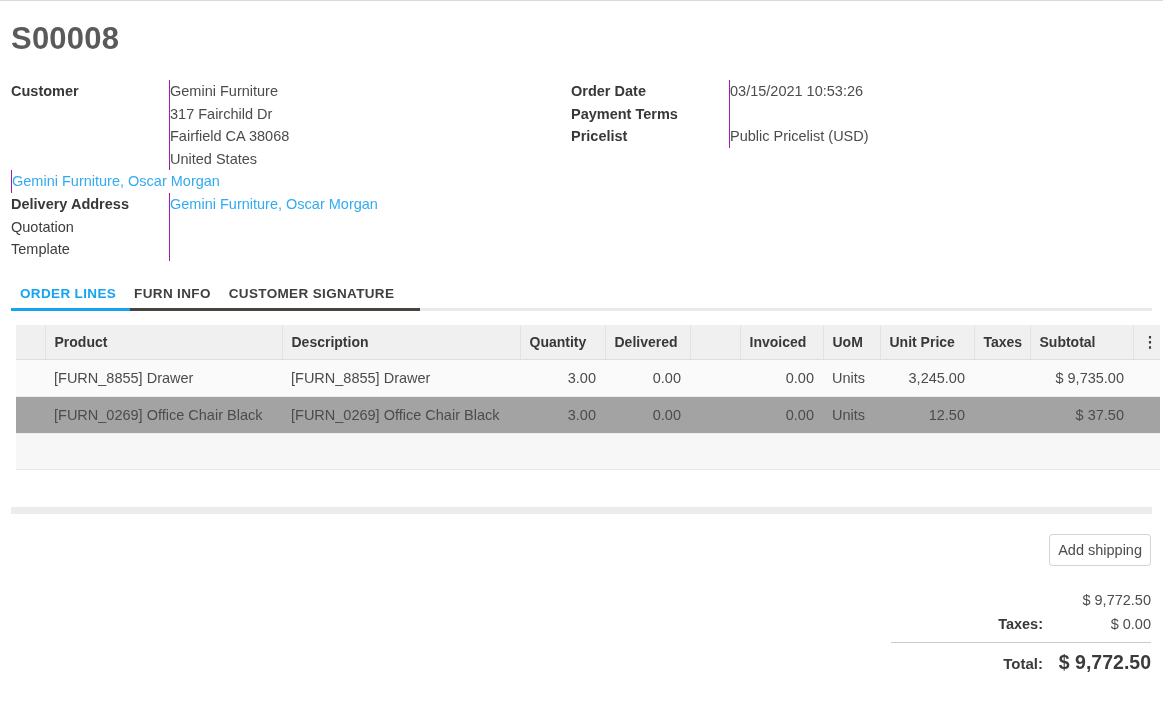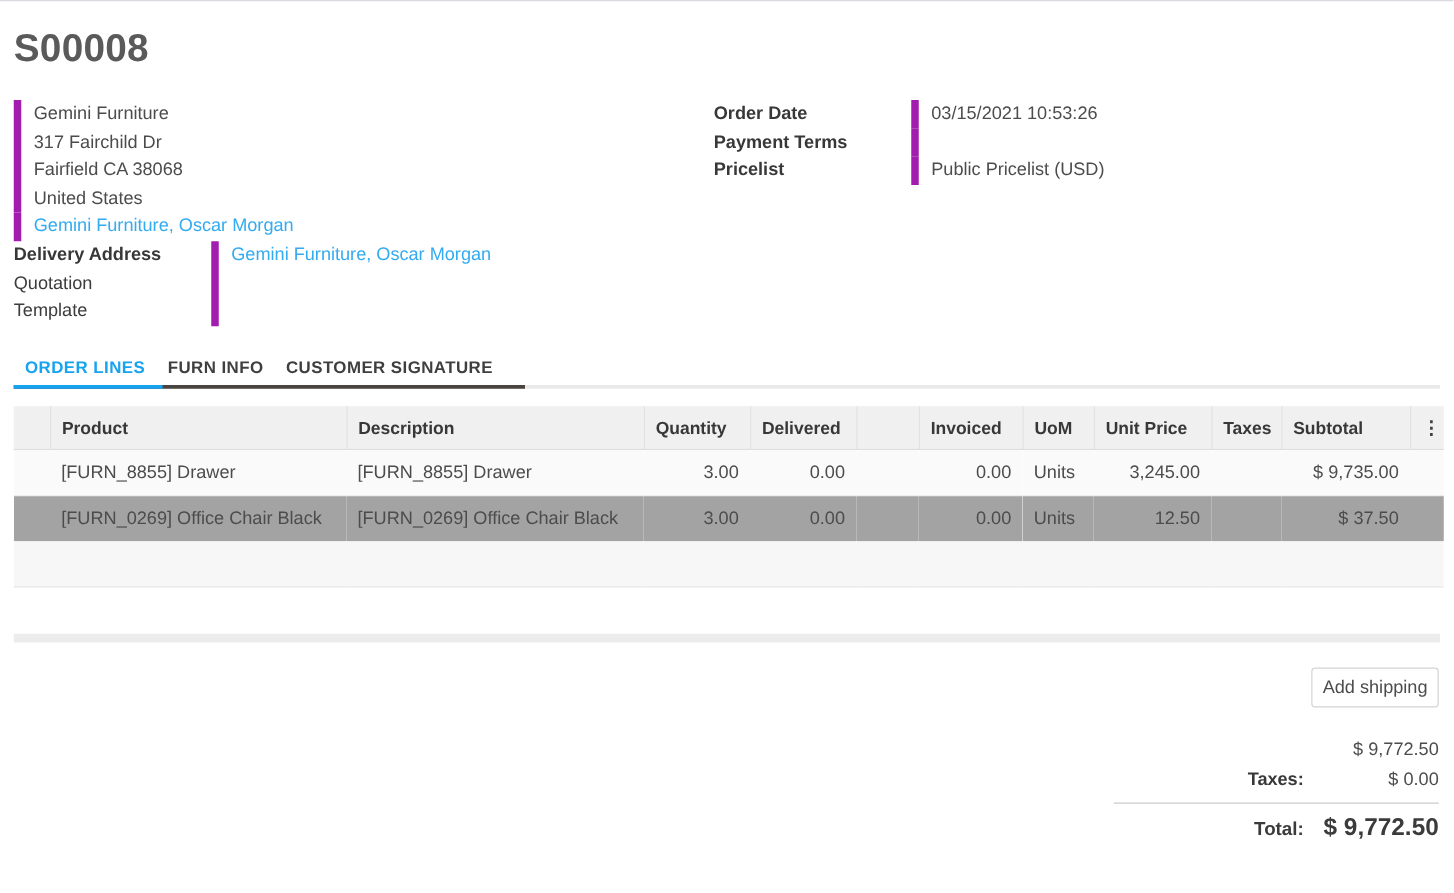--- a/index.html
+++ b/index.html
@@ -54,22 +54,21 @@
     flex: 0 0 158px;
     font-size: 14.5px;
     font-weight: bold;
     color: #383838;
     line-height: 22.6px;
     padding-right: 8px;
   }
   .fld-label.normal { font-weight: normal; color: #3c3c3c; }
   .fld-value {
     flex: 1 1 auto;
-    border-left: 6px solid #a21caf;
-    padding-left: 10px;
+    border-left: 1px solid #a21caf;
     font-size: 14.5px;
     line-height: 22.6px;
     color: #4c4c4c;
     min-height: 22.6px;
   }
   .fld-value.tall { line-height: 22.6px; }
   .link {
     color: #33abf0;
     cursor: pointer;
   }
@@ -112,21 +111,21 @@
   }
   .tabs-rule .blue {
     position: absolute;
     left: 0; top: 0;
     width: 119px;
     height: 3px;
     background: #16a3f0;
   }
 
   
-  .table-wrap { padding: 0 11px; margin-top: 14px; }
+  .table-wrap { padding: 0 16px; margin-top: 14px; }
   table.lines {
     width: 100%;
     border-collapse: collapse;
     font-size: 14.5px;
     table-layout: fixed;
   }
   table.lines thead th {
     background: #f0f0f0;
     color: #383838;
     font-weight: bold;
@@ -257,20 +256,21 @@
 
 <div class="sheet">
 
   <div class="doc-title">S00008</div>
 
   <div class="header-area">
 
     <div class="hdr-col left">
 
       <div class="fld-row">
+        <div class="fld-label">Customer</div>
         <div class="fld-value tall">
           <span class="addr-line link">Gemini Furniture</span>
           <span class="addr-line">317 Fairchild Dr</span>
           <span class="addr-line">Fairfield CA 38068</span>
           <span class="addr-line">United States</span>
         </div>
       </div>
 
       <div class="fld-row">
         <div class="fld-value">

